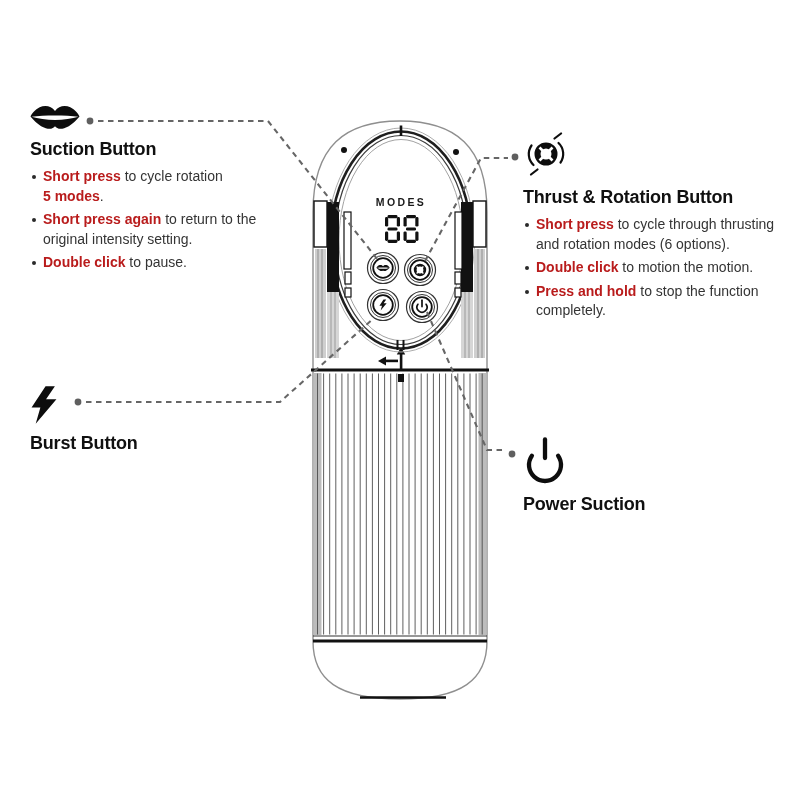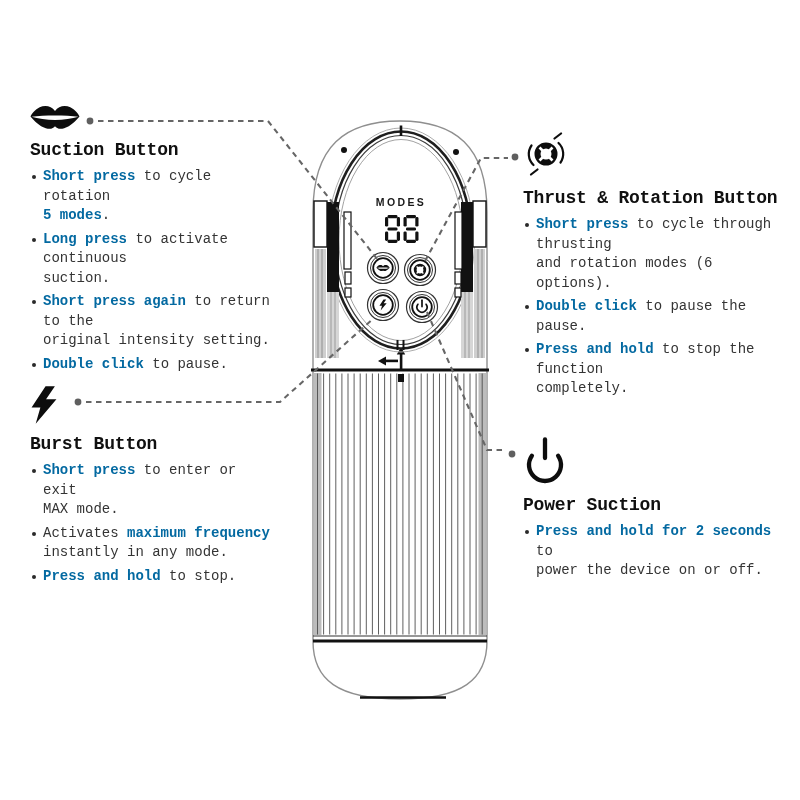--- a/index.html
+++ b/index.html
@@ -1,27 +1,27 @@
 <!DOCTYPE html>
 <html><head>
 <meta charset="utf-8">
 <style>
   html,body{margin:0;padding:0;background:#fff;}
   .stage{position:relative;width:800px;height:800px;background:#ffffff;overflow:hidden;
          font-family:"Liberation Sans",sans-serif;color:#2e2e2e;}
   svg.scene{position:absolute;left:0;top:0;}
-  .callout{position:absolute;font-family:Liberation Mono, monospace;}
+  .callout{position:absolute;}
   .icon-row{margin:0 0 5px 0;}
   .callout h2{font-size:18px;font-weight:700;color:#101010;margin:0 0 7px 0;letter-spacing:-0.2px;}
   .callout ul{list-style:none;margin:0;padding:0;}
   .callout li{position:relative;padding-left:13px;font-size:14px;line-height:19.5px;
               margin:0 0 4px 0;white-space:pre-wrap;color:#343434;}
   .callout li::before{content:"";position:absolute;left:2px;top:8px;width:4px;height:4px;
               border-radius:50%;background:#2a2a2a;}
-  .callout strong{font-weight:700;color:#0369a1;}
+  .callout strong{font-weight:700;color:#b91c1c;}
 </style>
 </head>
 <body>
 
 <div class="stage">
 
   <svg class="scene" width="800" height="800" viewBox="0 0 800 800">
 
     <g>
       <path d="M313,212 C313,146 345,121 400,121 C455,121 487,146 487,212
@@ -194,22 +194,20 @@
         <path d="M24.5,6.5 C21,1.5 14.5,0.5 9.5,3 C5,5.2 1.5,9.5 0.5,12 C4.5,16.5 9,21.5 15.5,23.5
                  C20,24.8 23,23.5 24.5,21.5 C26,23.5 29,24.8 33.5,23.5 C40,21.5 44.5,16.5 48.5,12
                  C47.5,9.5 44,5.2 39.5,3 C34.5,0.5 28,1.5 24.5,6.5 Z" fill="#0d0d0d"></path>
         <path d="M1.5,12.3 C14,10.6 35,10.6 47.5,12.3 C35,16.4 14,16.4 1.5,12.3 Z" fill="#fff"></path>
       </svg>
     </div>
     <h2>Suction Button</h2>
     <ul>
       <li><strong>Short press</strong><span> to cycle rotation
 </span><strong>5 modes</strong><span>.</span></li>
-      <li><strong>Long press</strong><span> to activate continuous
-suction.</span></li>
       <li><strong>Short press again</strong><span> to return to the
 original intensity setting.</span></li>
       <li><strong>Double click</strong><span> to pause.</span></li>
     </ul>
   </div>
 
   <div class="callout" style="left:523px;top:132px;width:262px;">
     <div class="icon-row">
       <svg width="46" height="46" viewBox="0 0 46 46">
         <circle cx="23" cy="22" r="8.5" fill="none" stroke="#0d0d0d" stroke-width="6"></circle>
@@ -220,51 +218,42 @@
           <path d="M35.5,11 A15,15 0 0 1 37.5,30.5"></path>
           <line x1="31.5" y1="6.5" x2="38" y2="1.5"></line>
           <line x1="14.5" y1="37.5" x2="8" y2="42.5"></line>
         </g>
       </svg>
     </div>
     <h2>Thrust &amp; Rotation Button</h2>
     <ul>
       <li><strong>Short press</strong><span> to cycle through thrusting
 and rotation modes (6 options).</span></li>
-      <li><strong>Double click</strong><span> to pause the pause.</span></li>
+      <li><strong>Double click</strong><span> to motion the motion.</span></li>
       <li><strong>Press and hold</strong><span> to stop the function
 completely.</span></li>
     </ul>
   </div>
 
   <div class="callout" style="left:30px;top:386px;width:248px;">
     <div class="icon-row">
       <svg width="28" height="38" viewBox="0 0 27 36">
         <path d="M15,0 L1.5,20.5 H10 L5.5,36 L25.5,12.5 H15.5 L24,0 Z" fill="#0d0d0d"></path>
       </svg>
     </div>
     <h2>Burst Button</h2>
-    <ul>
-      <li><strong>Short press</strong><span> to enter or exit
-MAX mode.</span></li>
-      <li><span>Activates </span><strong>maximum frequency</strong><span>
-instantly in any mode.</span></li>
-      <li><strong>Press and hold</strong><span> to stop.</span></li>
-    </ul>
   </div>
 
   <div class="callout" style="left:523px;top:437px;width:262px;">
     <div class="icon-row">
       <svg width="44" height="48" viewBox="0 0 44 48">
         <g stroke="#0d0d0d" fill="none" stroke-linecap="round">
           <path d="M8.9,18.8 A16,16 0 1 0 35.1,18.8" stroke-width="4.3"></path>
           <line x1="22" y1="2.5" x2="22" y2="21" stroke-width="4.3"></line>
         </g>
       </svg>
     </div>
     <h2>Power Suction</h2>
     <ul>
-      <li><strong>Press and hold for 2 seconds</strong><span> to
-power the device on or off.</span></li>
     </ul>
   </div>
 
 </div>
 
 </body></html>

